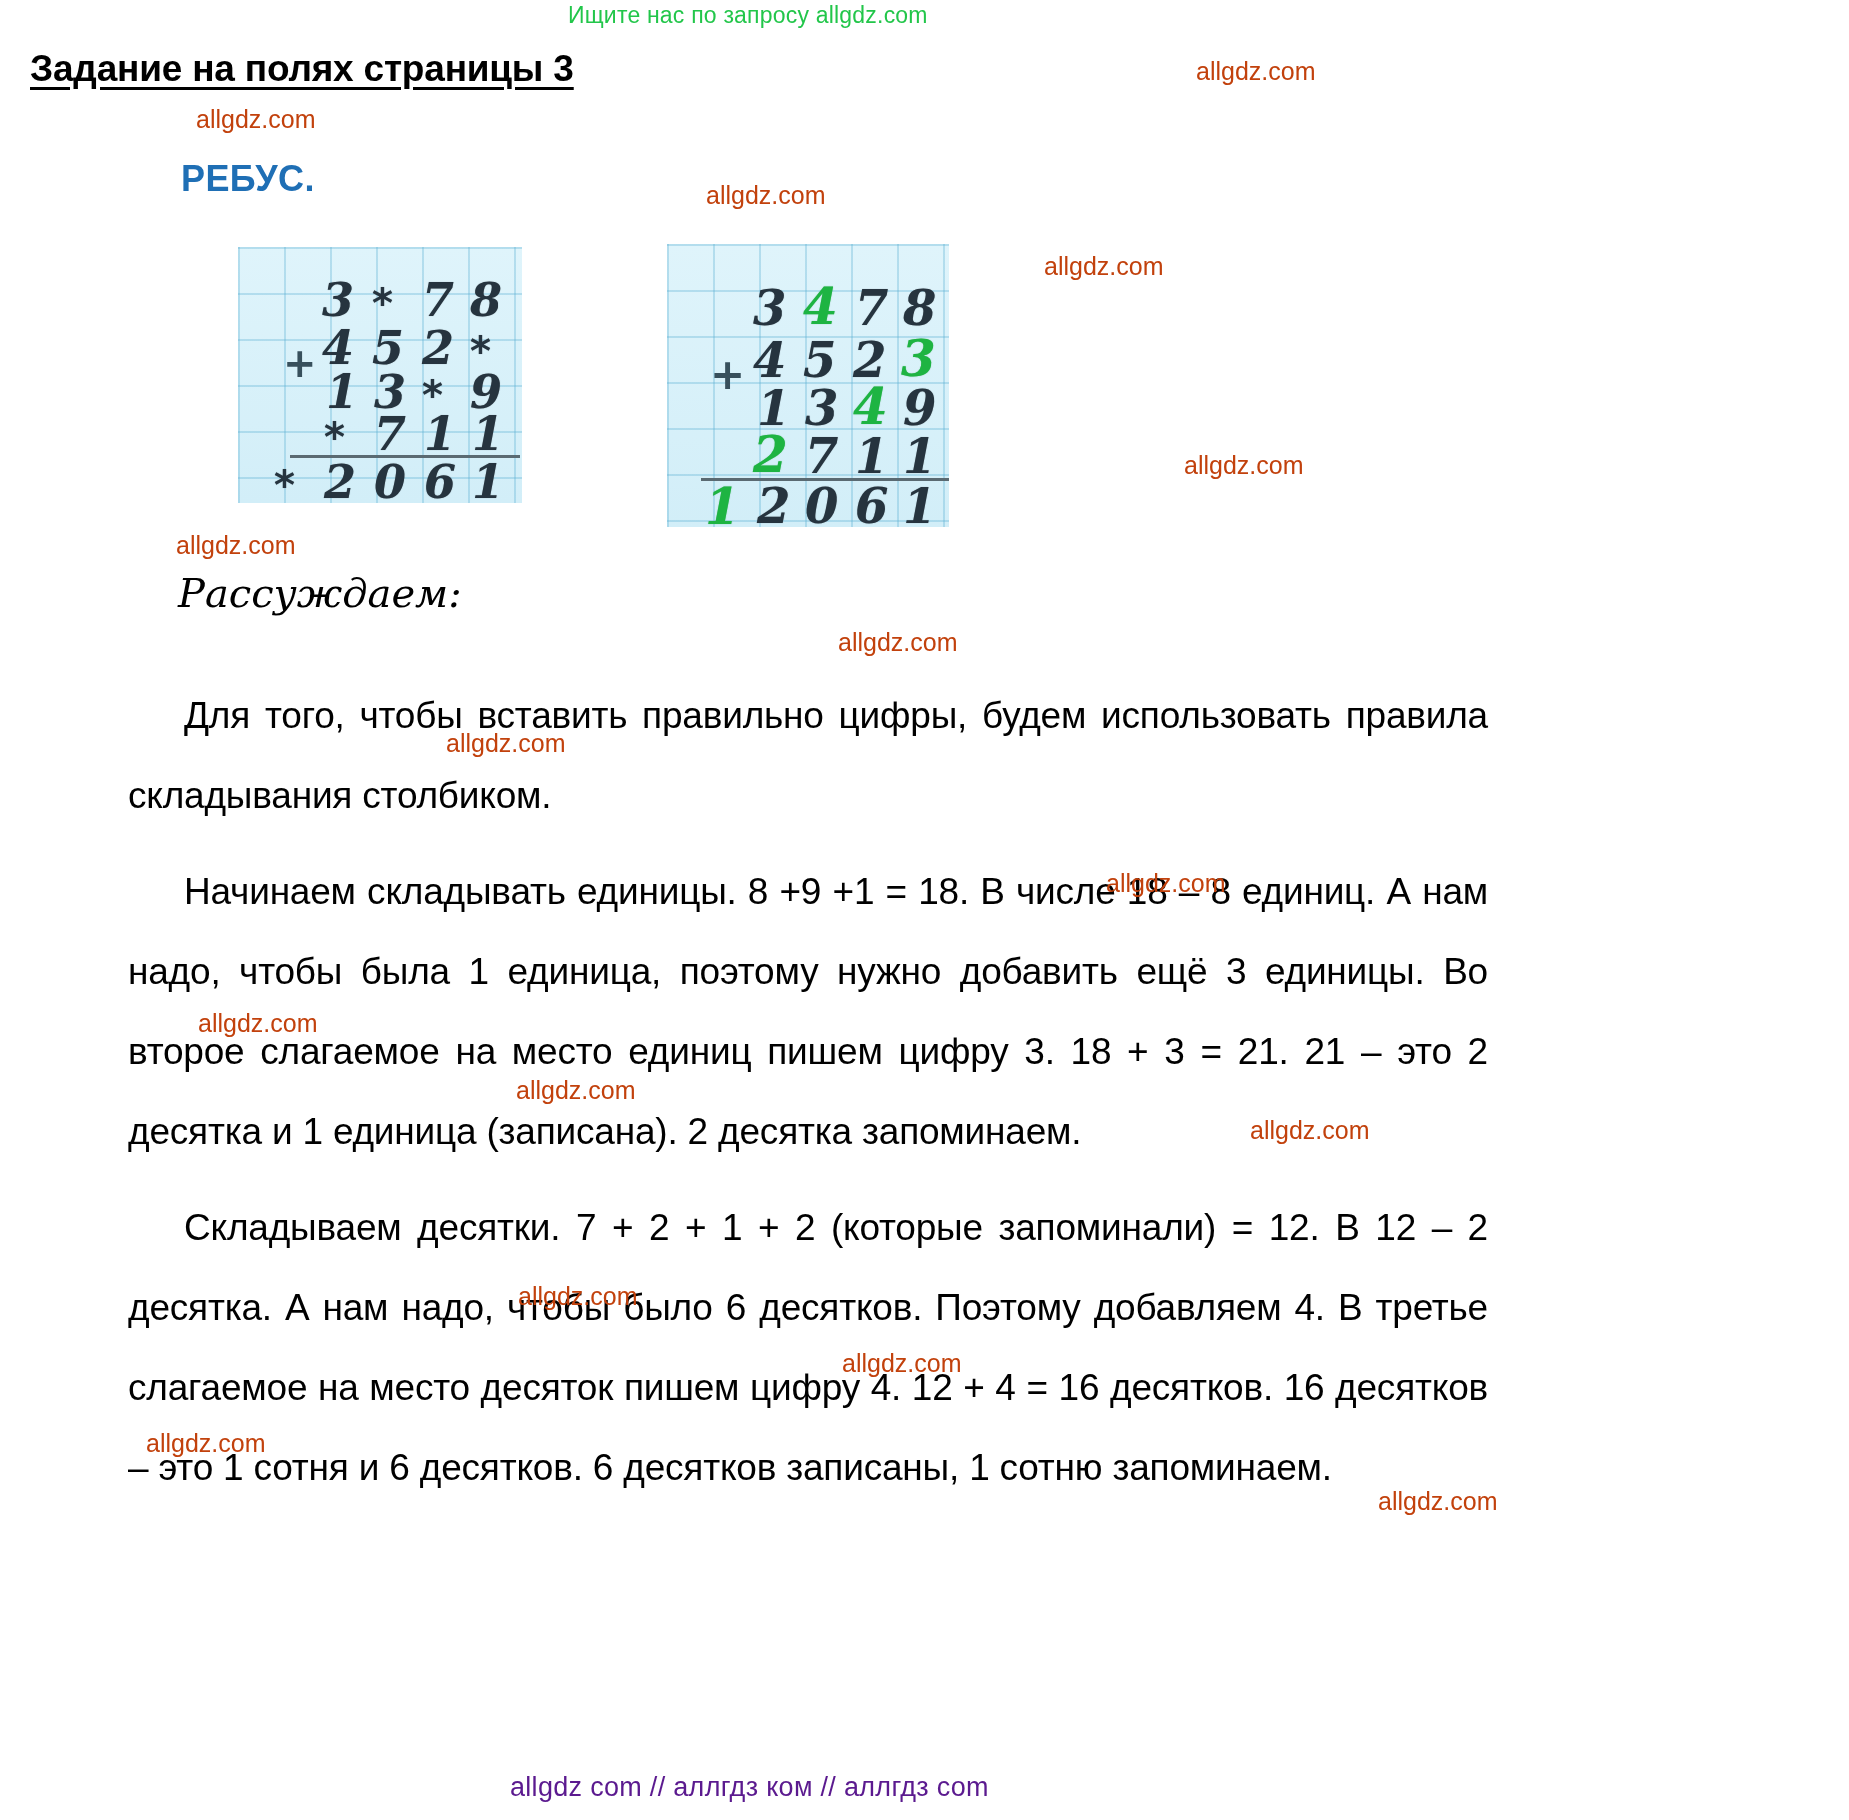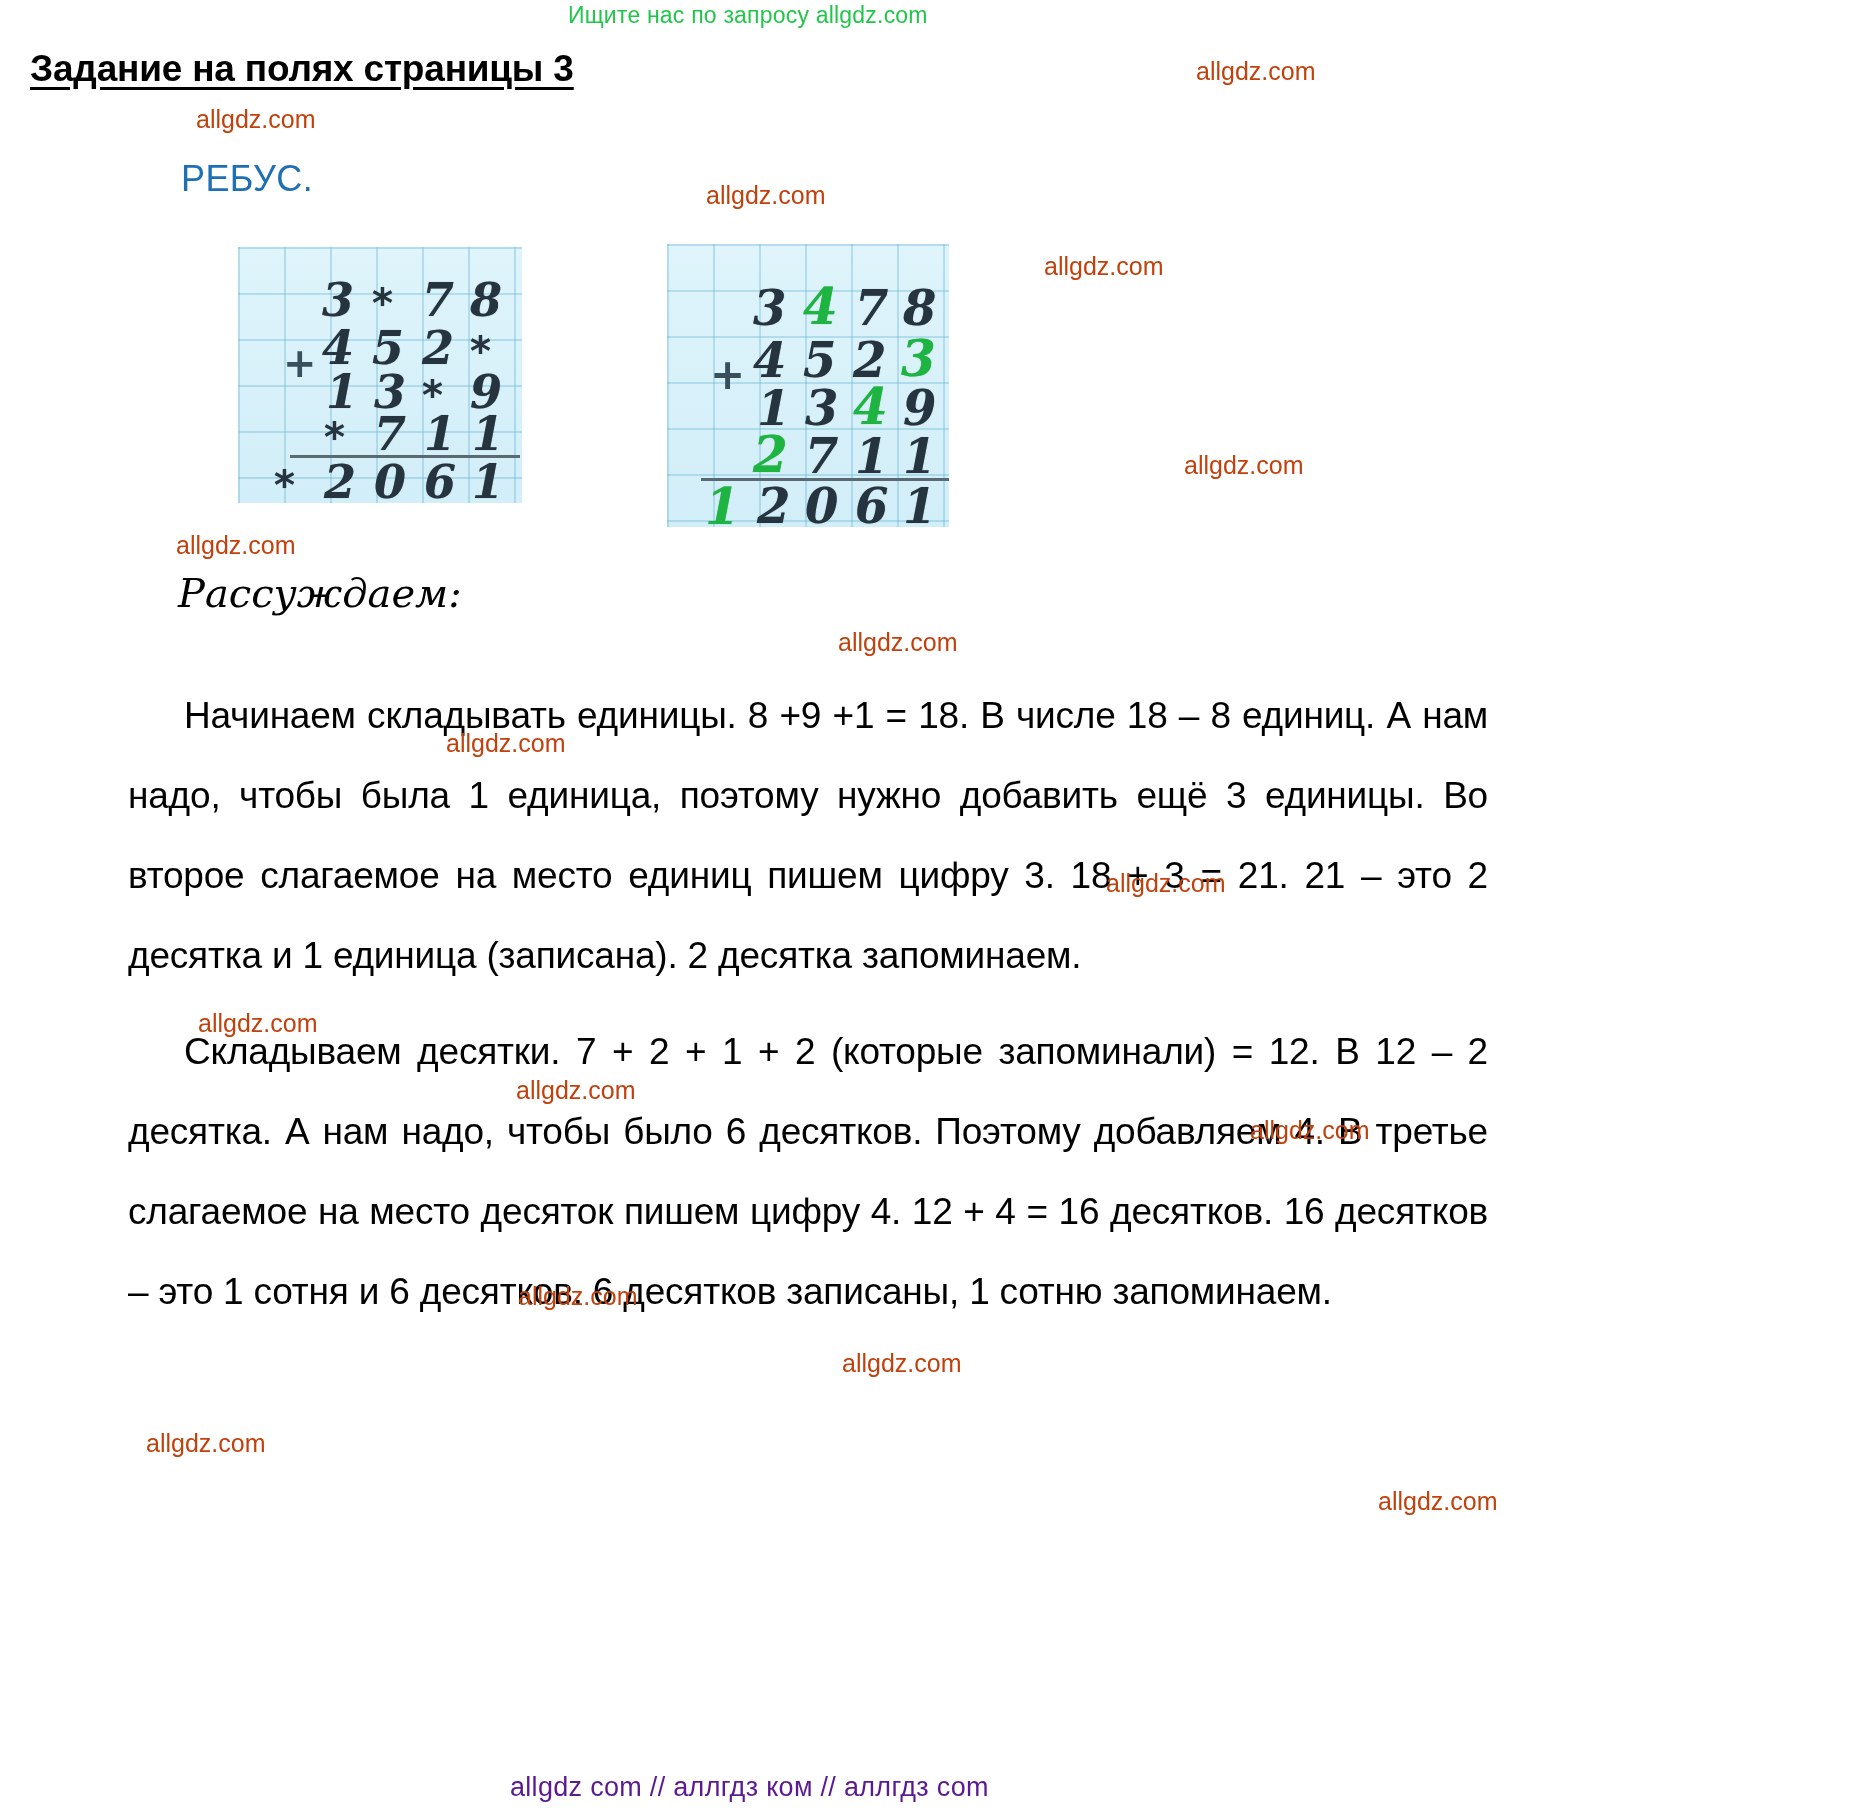--- a/index.html
+++ b/index.html
@@ -46,21 +46,21 @@
     white-space:nowrap;
     letter-spacing:-.2px;
   }
 
   
   #rebus-label{
     position:absolute;
     left:181px;
     top:158px;
     font-size:36px;
-    font-weight:normal;
+    font-weight:bold;
     color:#1f6fb5;
     letter-spacing:.4px;
   }
 
   
   .figure{
     position:absolute;
     box-sizing:border-box;
     background:
       repeating-linear-gradient(to right, rgba(90,175,210,.33) 0 2px, transparent 2px 46px),
@@ -210,15 +210,16 @@
     <span class="digit" style="left:90px;top:238px;font-size:48px;">2</span>
     <span class="digit" style="left:138px;top:238px;font-size:48px;">0</span>
     <span class="digit" style="left:188px;top:238px;font-size:48px;">6</span>
     <span class="digit" style="left:236px;top:238px;font-size:48px;">1</span>
   </div>
 </div>
 
 <div id="reasoning-label">Рассуждаем:</div>
 
 <div id="body-text">
+  <p>Для того, чтобы вставить правильно цифры, будем использовать правила складывания столбиком.</p>
   <p>Начинаем складывать единицы. 8 +9 +1 = 18.  В числе 18 – 8 единиц. А нам надо, чтобы была 1 единица, поэтому нужно добавить ещё 3 единицы. Во второе слагаемое на место единиц пишем цифру 3. 18 + 3 = 21. 21 – это 2 десятка и 1 единица (записана). 2 десятка запоминаем.</p>
   <p>Складываем десятки. 7 + 2 + 1 + 2 (которые запоминали) = 12. В 12 – 2 десятка. А нам надо, чтобы было 6 десятков. Поэтому добавляем 4. В третье слагаемое на место десяток пишем цифру 4. 12 + 4 = 16 десятков. 16 десятков – это 1 сотня и  6 десятков. 6 десятков записаны, 1 сотню запоминаем.</p>
 </div>
 
 </body></html>

